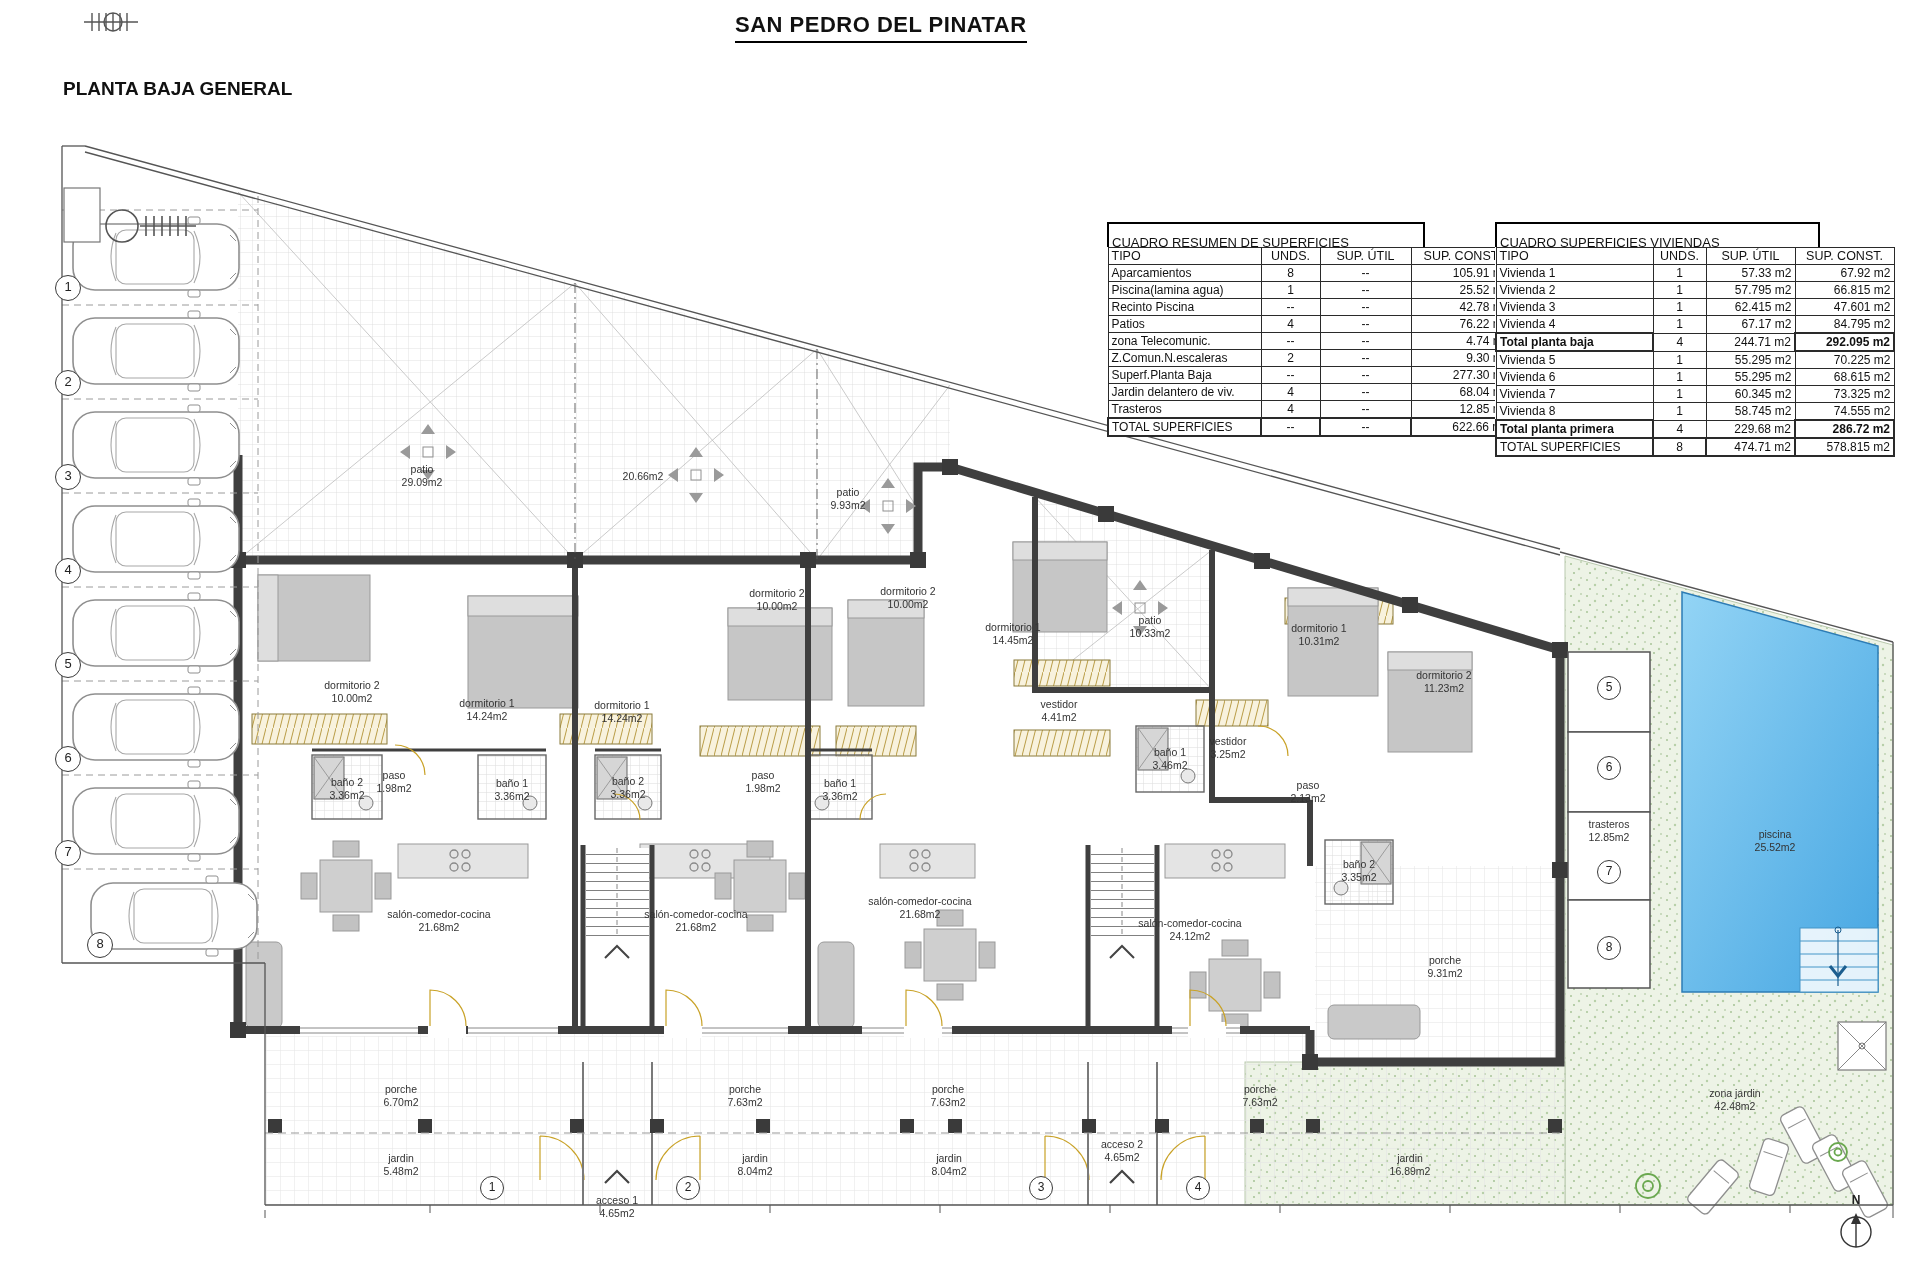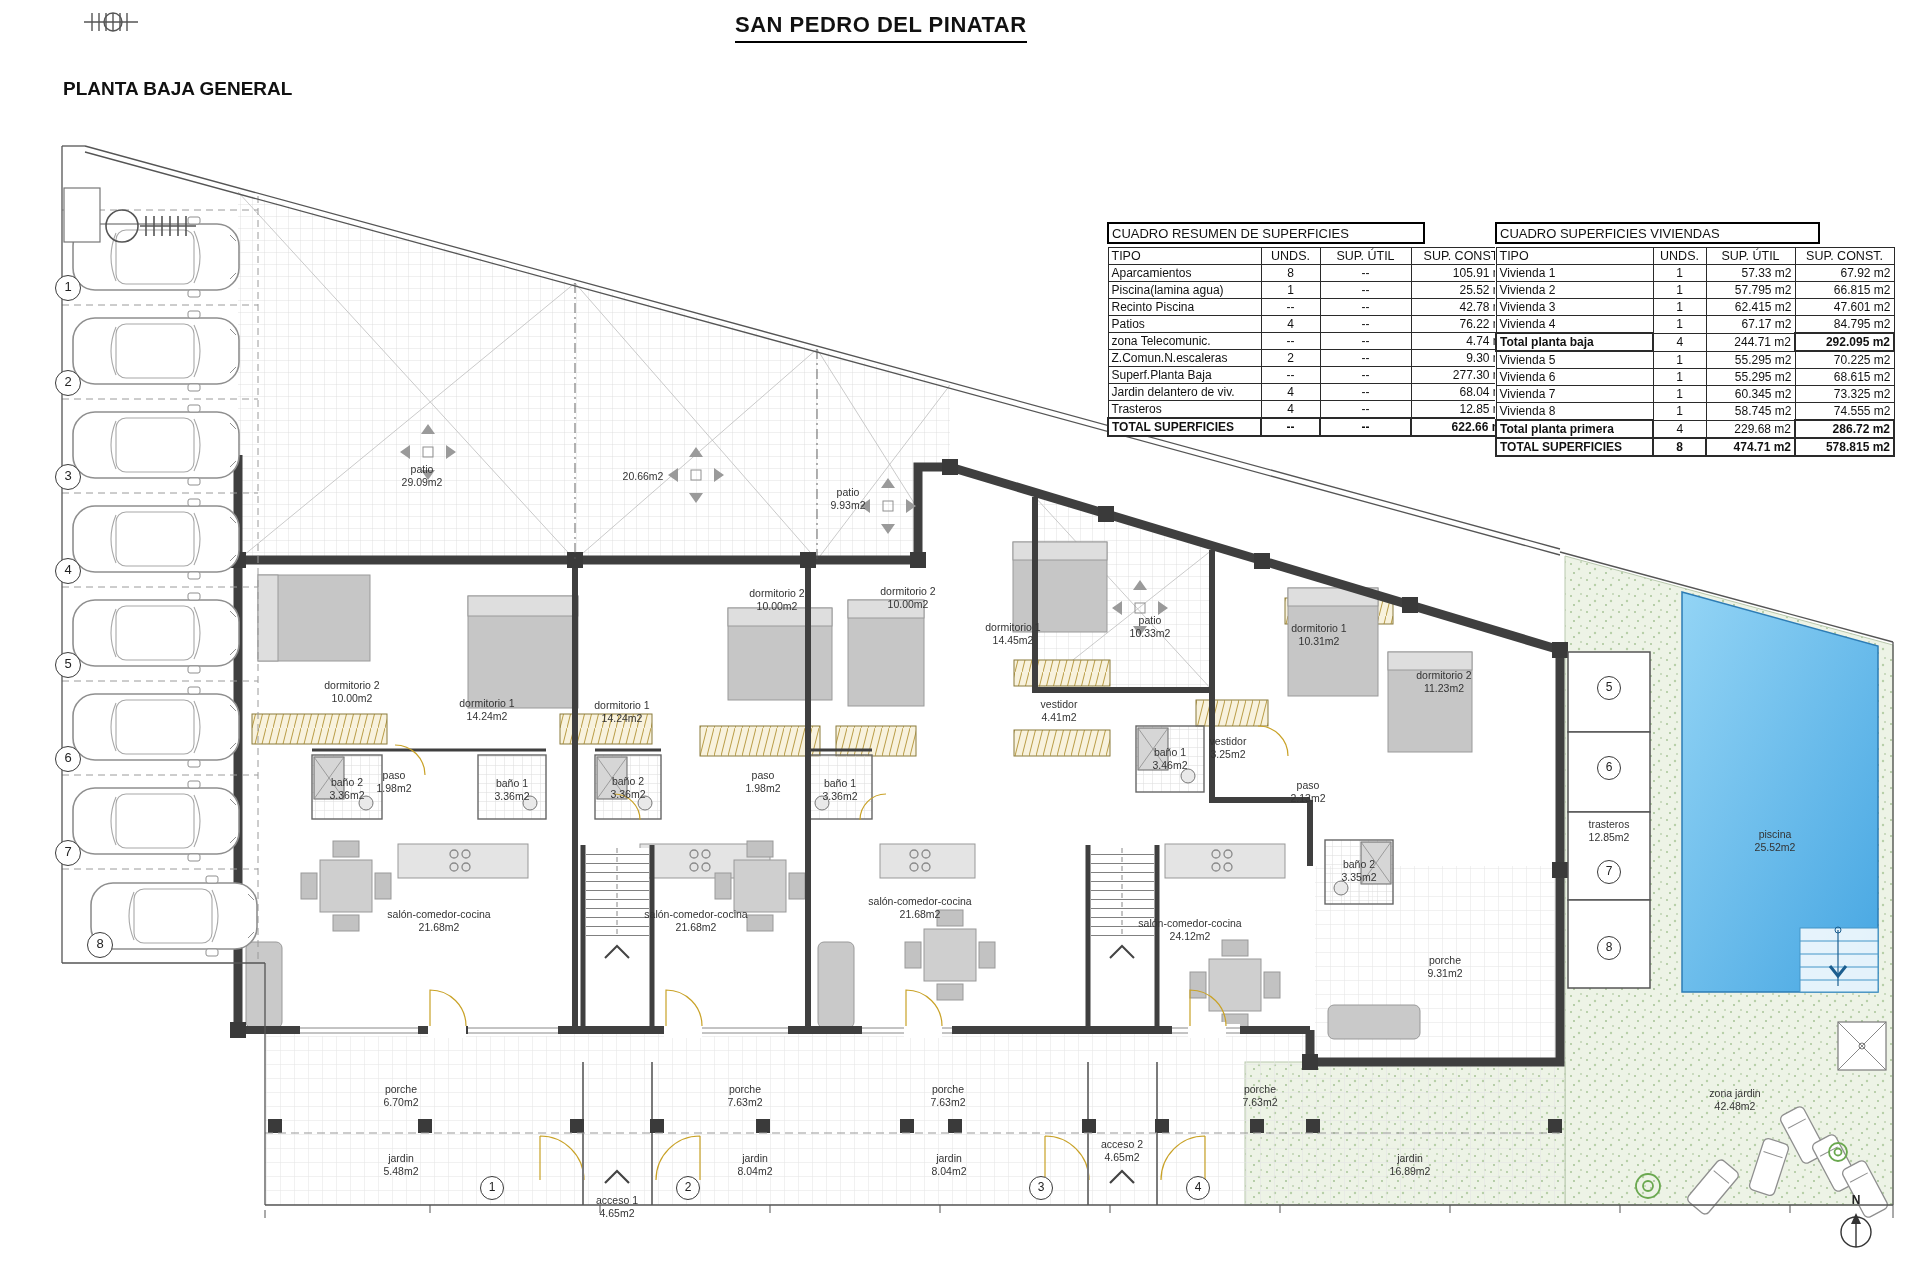--- a/index.html
+++ b/index.html
@@ -4,32 +4,32 @@
 <style>
   html,body{margin:0;padding:0;background:#fff;}
   .stage{position:relative;width:1920px;height:1280px;background:#fff;overflow:hidden;
          font-family:"Liberation Sans",sans-serif;color:#222;}
   .main-title{position:absolute;left:735px;top:12px;font-size:22px;font-weight:bold;
               letter-spacing:.5px;border-bottom:2.5px solid #000;padding-bottom:3px;color:#111;}
   .sub-title{position:absolute;left:63px;top:78px;font-size:19px;font-weight:bold;color:#111;}
   .plan{position:absolute;left:0;top:0;width:1920px;height:1280px;}
   
   .tbox{position:absolute;border:2px solid #000;background:#fff;font-size:13px;
-        padding:2px 6px 1px 3px;white-space:nowrap;color:#111;}
+        padding:11px 6px 1px 3px;white-space:nowrap;color:#111;}
   .t1title{left:1107px;top:222px;width:305px;}
   .t2title{left:1495px;top:222px;width:312px;}
   table.stable{position:absolute;border-collapse:collapse;background:#fff;font-size:12px;color:#111;
                table-layout:fixed;}
   .t1{left:1107px;top:247px;width:377px;}
   .t2{left:1495px;top:247px;width:370px;}
   .stable td{border:1px solid #2a2a2a;height:16px;padding:0 3px;overflow:hidden;white-space:nowrap;}
   .stable td.c{text-align:center;}
   .stable td.r{text-align:right;}
   .stable tr.hdr td{font-size:12.5px;}
-  .stable tr.tot td{font-weight:bold;border-width:2px;}
+  .stable tr.tot td{font-weight:normal;border-width:2px;}
   .stable tr.em td.b{font-weight:bold;border-width:2px;}
   .t1 td:nth-child(1){width:146px;}.t1 td:nth-child(2){width:52px;}
   .t1 td:nth-child(3){width:84px;}.t1 td:nth-child(4){width:95px;}
   .t2 td:nth-child(1){width:150px;}.t2 td:nth-child(2){width:46px;}
   .t2 td:nth-child(3){width:82px;}.t2 td:nth-child(4){width:92px;}
   
   .rl{position:absolute;transform:translate(-50%,-50%);text-align:center;font-size:10.5px;
       line-height:1.25;color:#333;white-space:nowrap;}
   .cn{position:absolute;transform:translate(-50%,-50%);width:24px;height:24px;border:1.3px solid #3a3a3a;
       border-radius:50%;background:#fff;font-size:13px;line-height:22px;text-align:center;color:#222;}

